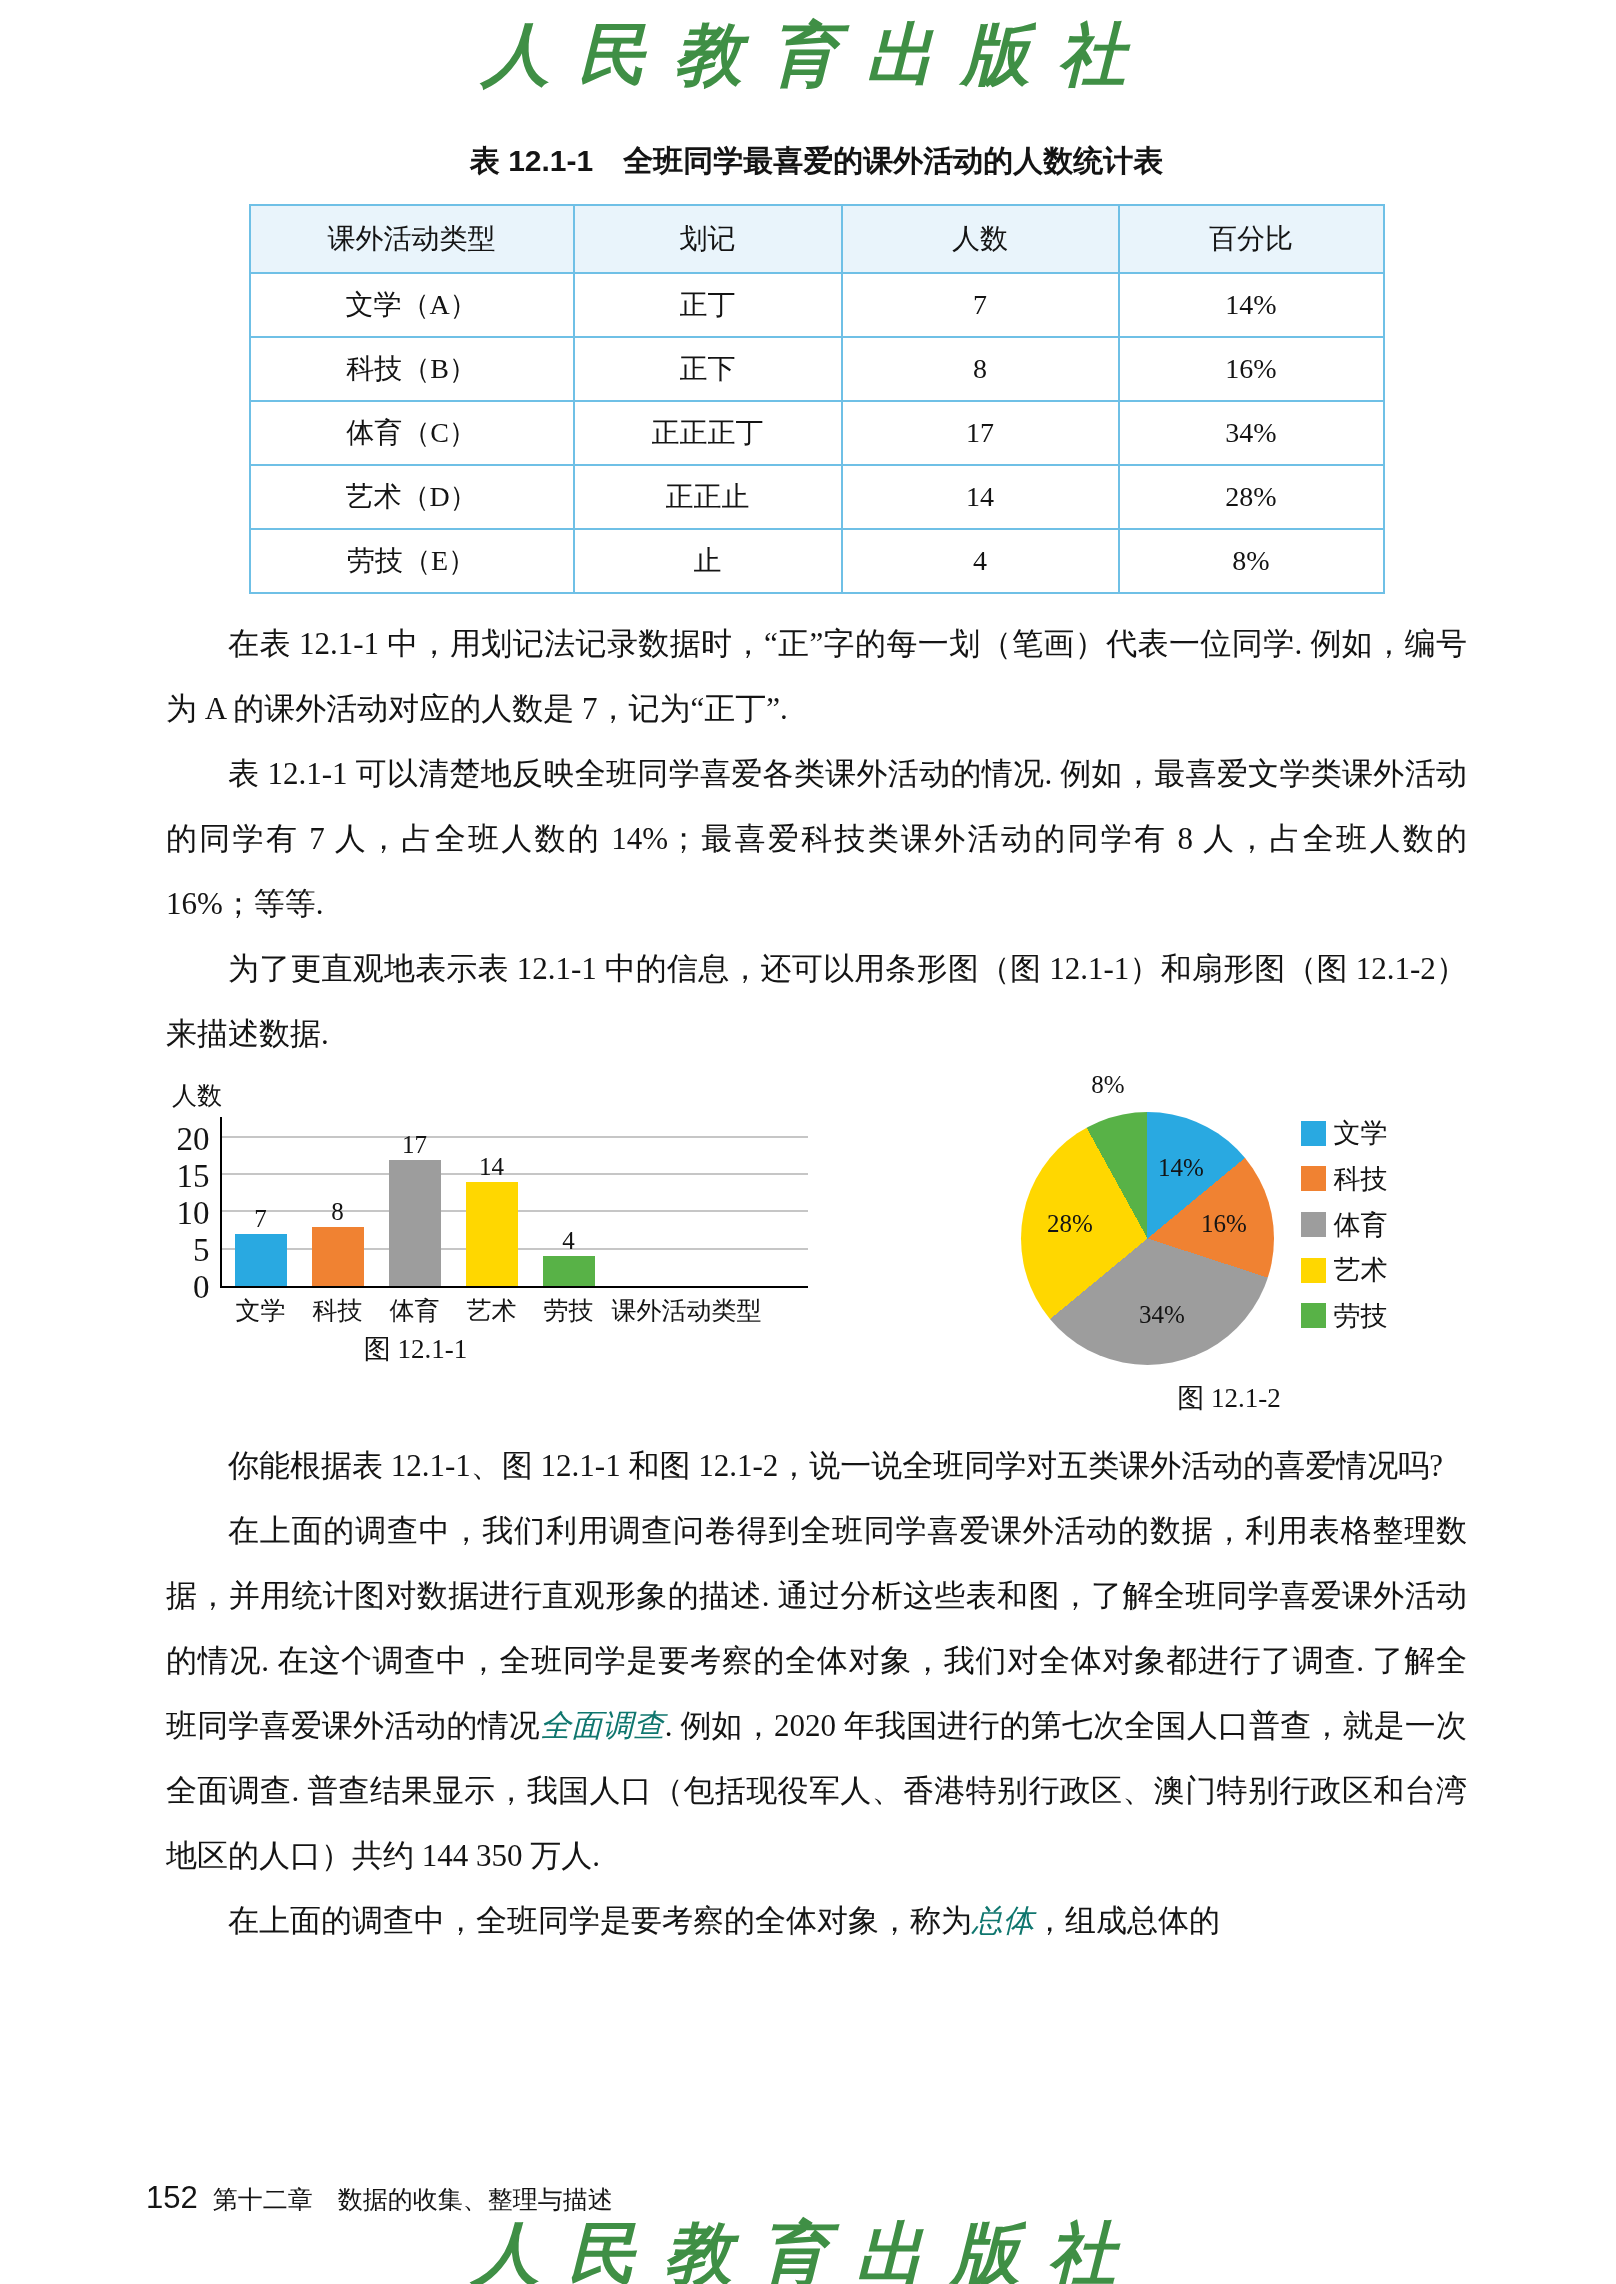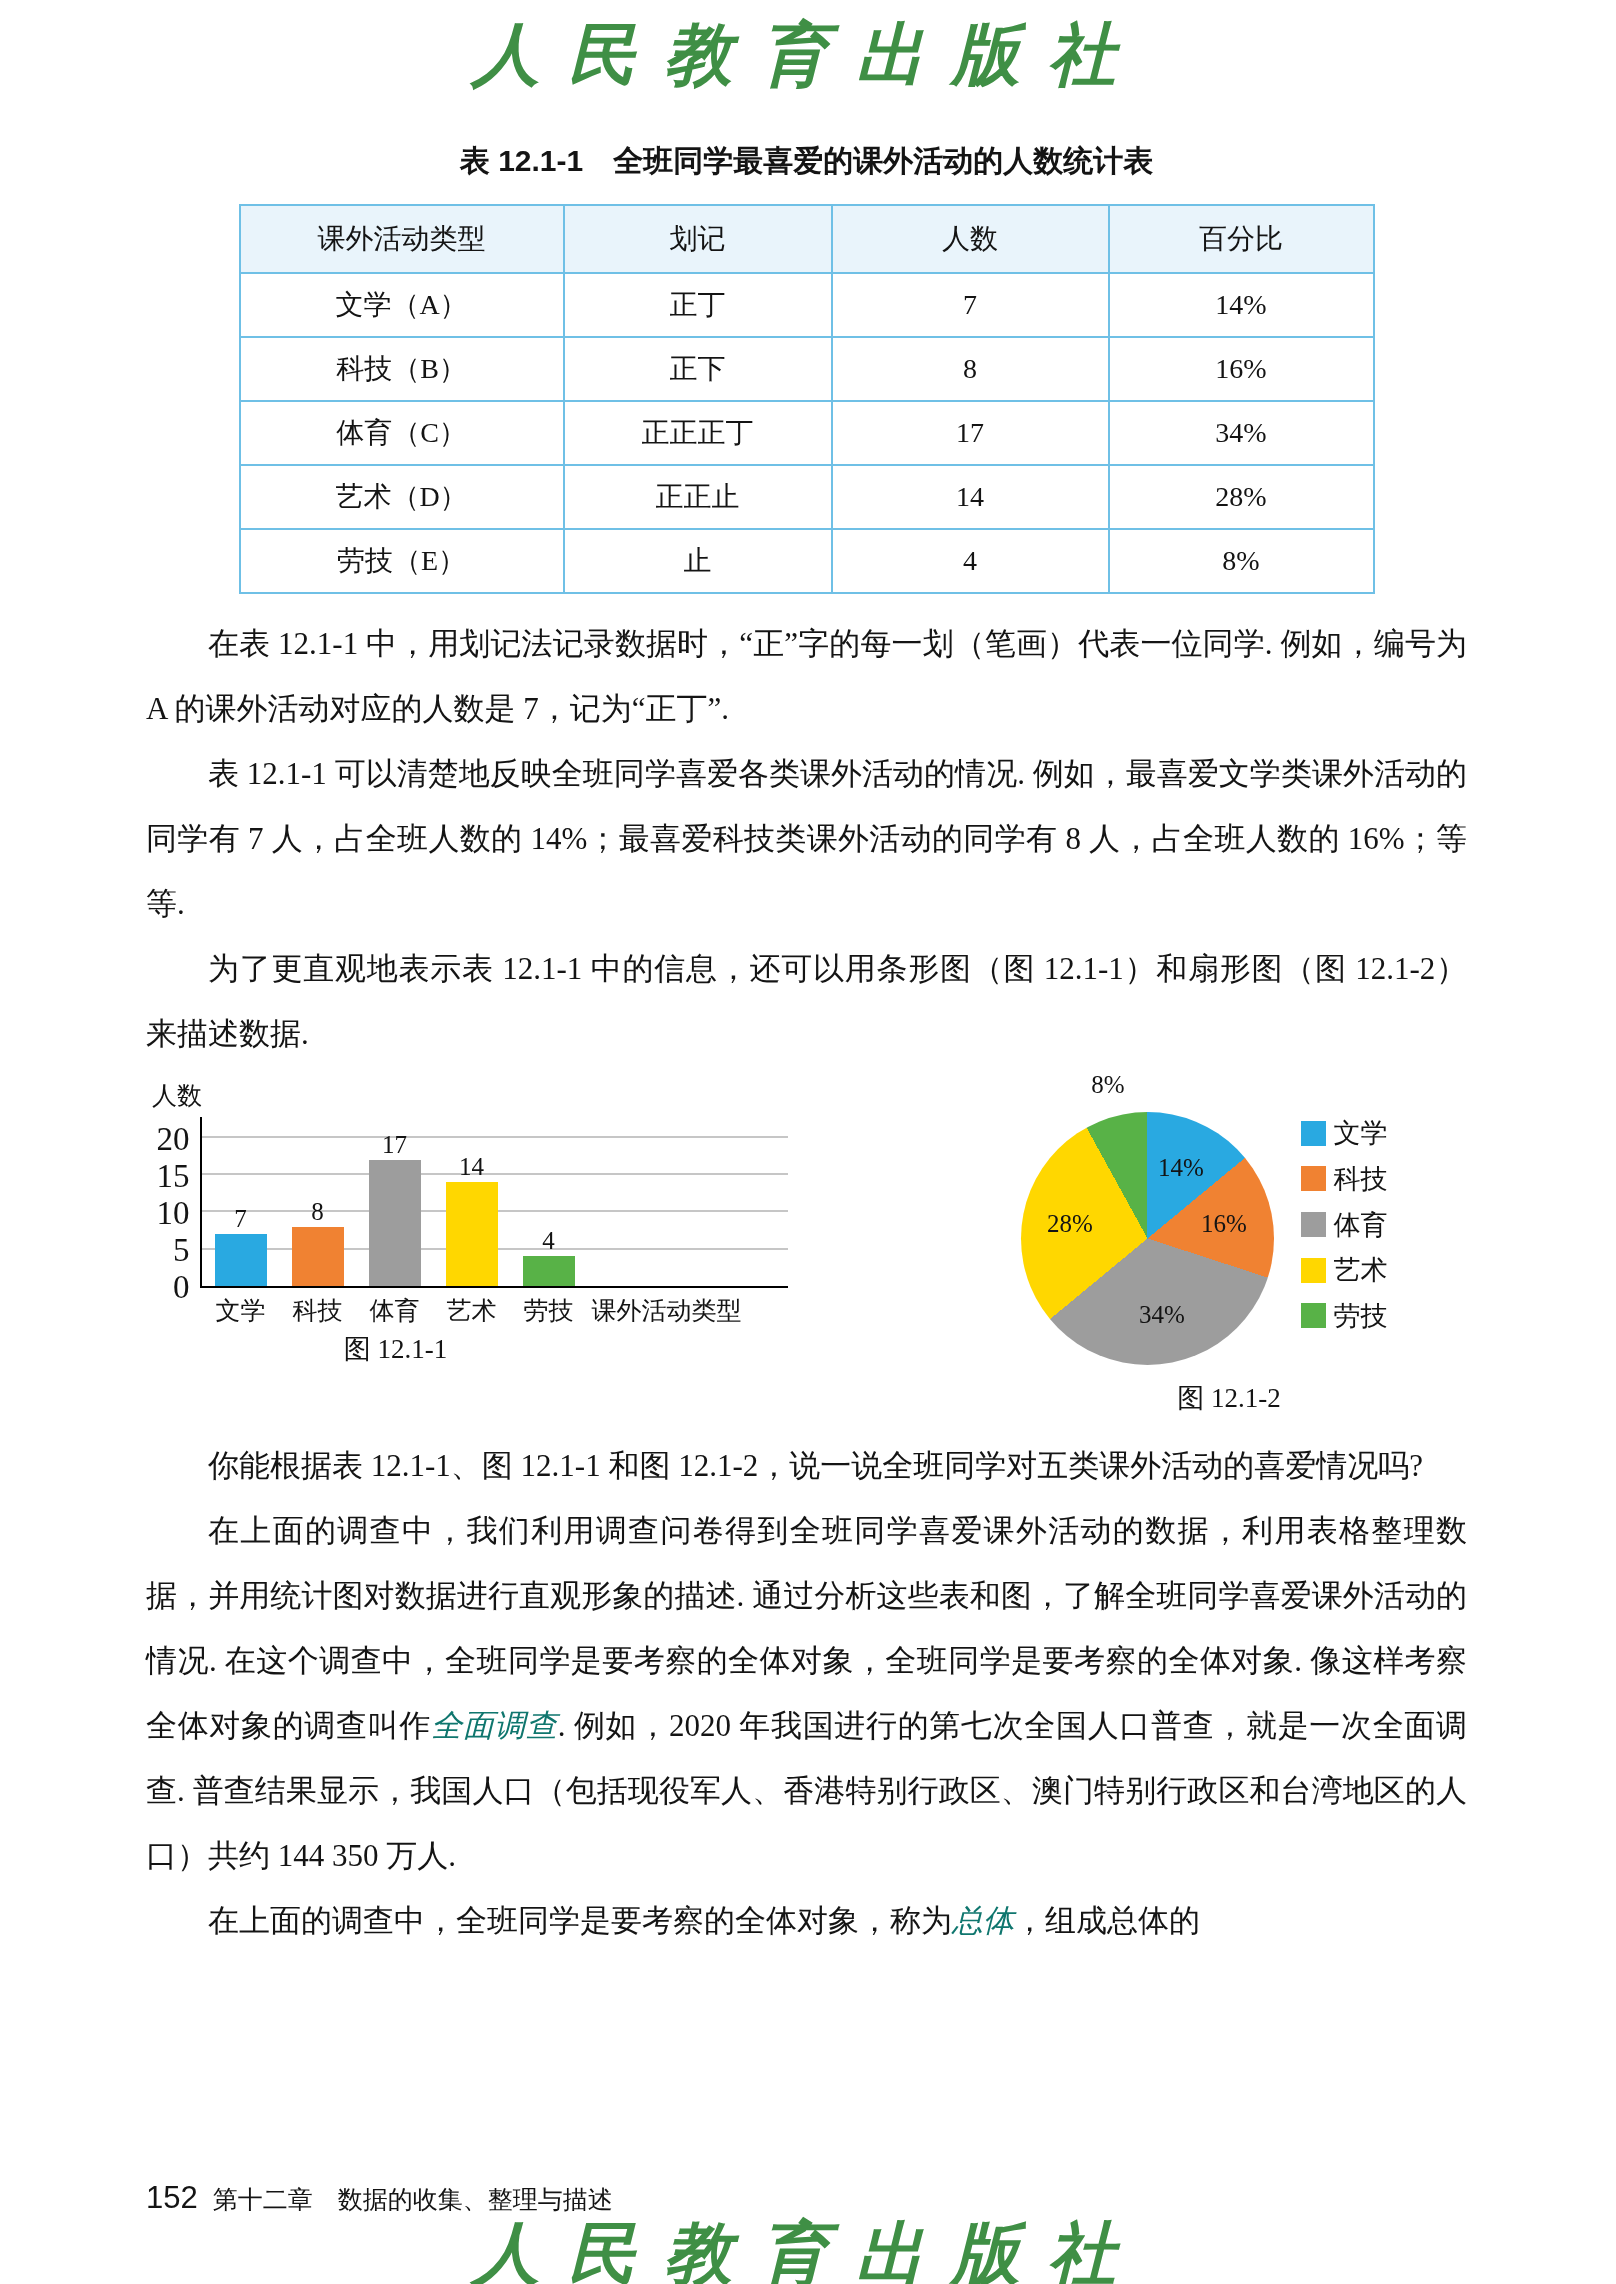--- a/index.html
+++ b/index.html
@@ -1,20 +1,21 @@
 <!DOCTYPE html>
 <html style="font-size:12px"><head>
 <meta charset="utf-8">
 <style>
   * { margin:0; padding:0; box-sizing:border-box; }
   html,body { background:#ffffff; }
   .page {
     position:relative; width:1616px; height:2284px; margin:0 auto;
     background:#ffffff; overflow:hidden; color:#141414;
     font-family:"Liberation Serif","DejaVu Serif",serif;
+    padding-left:20px;
   }
   .content { padding:0 149px 0 146px; }
 
   
   .logo-top { text-align:center; padding-top:10.4px; }
   .logo-bottom { position:absolute; left:0; right:0; bottom:-16.4px; text-align:center; }
   .logo-text {
     font-family:"DejaVu Serif",serif; font-style:italic; font-weight:bold;
     font-size:68px; color:#3f8f45; letter-spacing:28px; white-space:nowrap;
   }
@@ -225,21 +226,21 @@
               <span>劳技</span>
             </div>
           </div>
         </div>
         <div class="pie-caption">图 12.1-2</div>
       </div>
     </div>
 
     <div class="paragraphs">
       <p class="para">你能根据表 12.1-1、图 12.1-1 和图 12.1-2，说一说全班同学对五类课外活动的喜爱情况吗?</p>
-      <p class="para"><span>在上面的调查中，我们利用调查问卷得到全班同学喜爱课外活动的数据，利用表格整理数据，并用统计图对数据进行直观形象的描述. 通过分析这些表和图，了解全班同学喜爱课外活动的情况. 在这个调查中，全班同学是要考察的全体对象，全班同学是要考察的全体对象. 像这样考察全体对象的调查叫作</span><span class="hl">全面调查</span><span>. 例如，2020 年我国进行的第七次全国人口普查，就是一次全面调查. 普查结果显示，我国人口（包括现役军人、香港特别行政区、澳门特别行政区和台湾地区的人口）共约 144 350 万人.</span></p>
+      <p class="para"><span>在上面的调查中，我们利用调查问卷得到全班同学喜爱课外活动的数据，利用表格整理数据，并用统计图对数据进行直观形象的描述. 通过分析这些表和图，了解全班同学喜爱课外活动的情况. 在这个调查中，全班同学是要考察的全体对象，我们对全体对象都进行了调查. 了解全班同学喜爱课外活动的情况</span><span class="hl">全面调查</span><span>. 例如，2020 年我国进行的第七次全国人口普查，就是一次全面调查. 普查结果显示，我国人口（包括现役军人、香港特别行政区、澳门特别行政区和台湾地区的人口）共约 144 350 万人.</span></p>
       <p class="para"><span>在上面的调查中，全班同学是要考察的全体对象，称为</span><span class="hl">总体</span><span>，组成总体的</span></p>
     </div>
   </div>
 
   <div class="footer">
     <span class="footer-num">152</span>
     <span class="footer-ch">第十二章　数据的收集、整理与描述</span>
   </div>
 
   <div class="logo-bottom">

